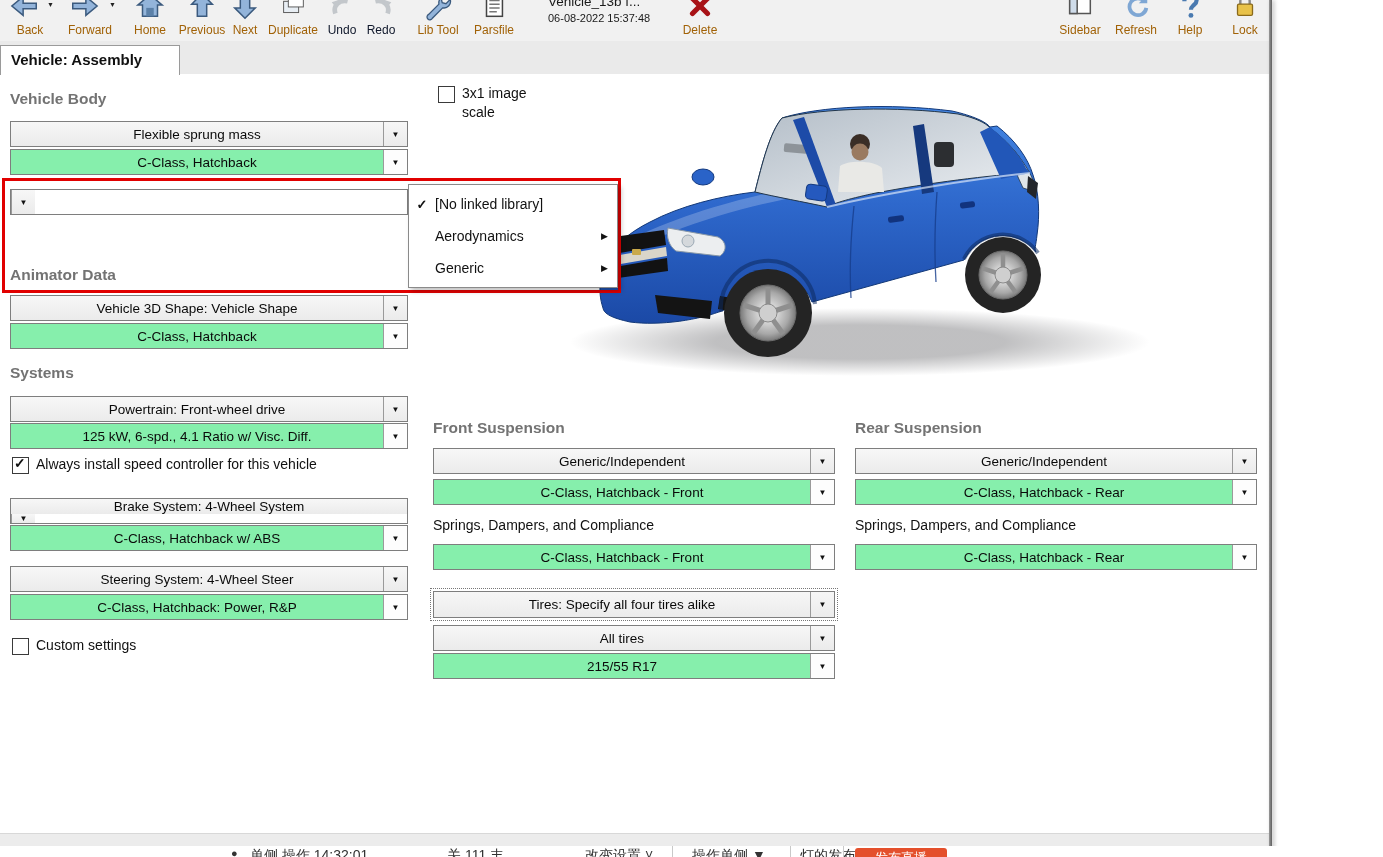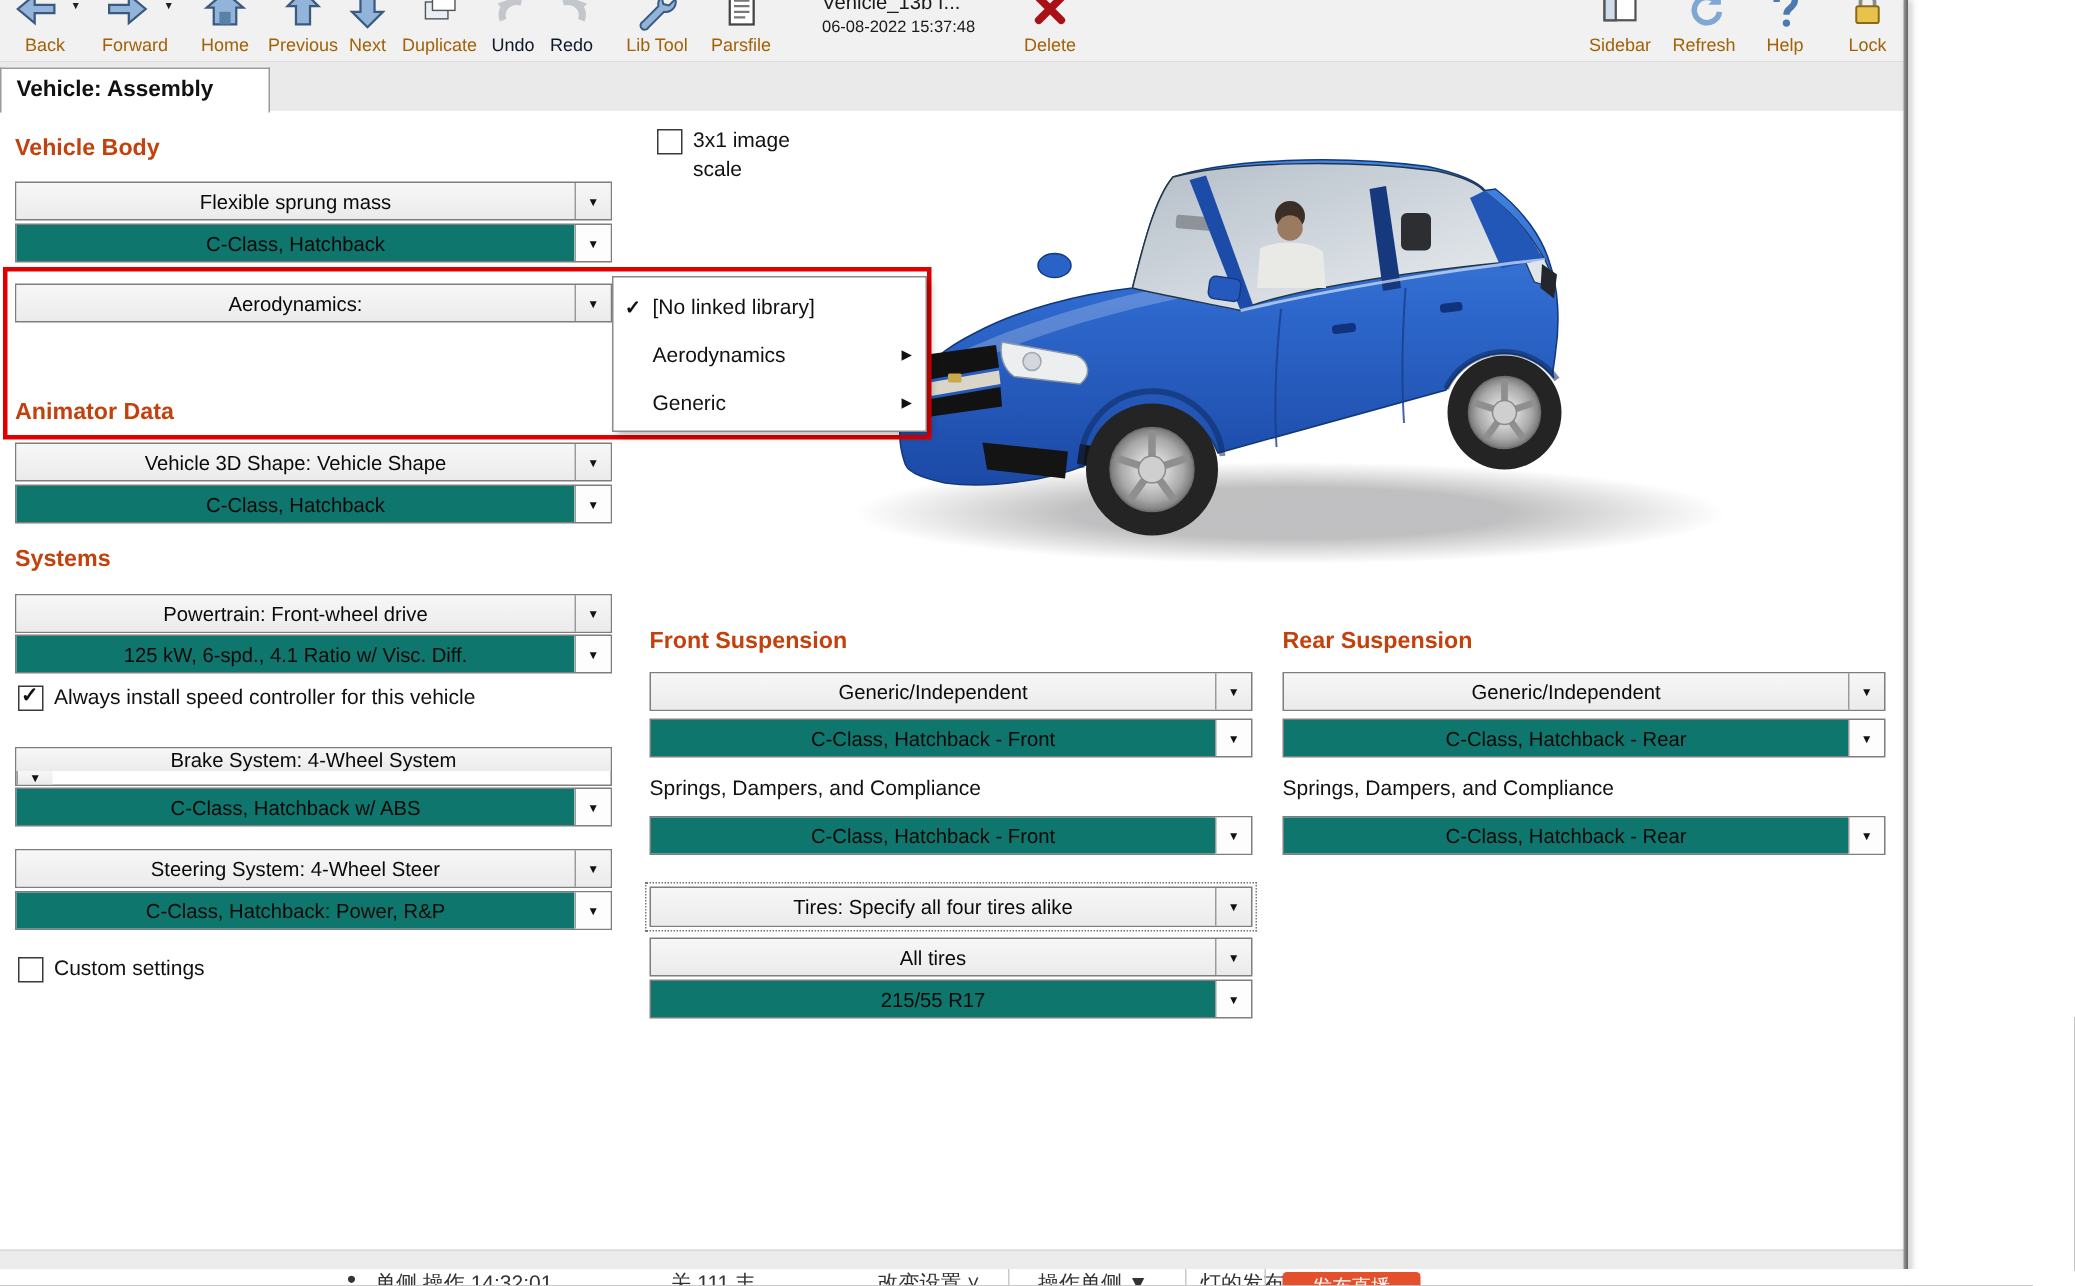--- a/index.html
+++ b/index.html
@@ -17,27 +17,27 @@
   .tbtn .sp{position:absolute;top:1px;right:2px;font-size:7px;color:#222;}
   .tbtn .tlab{position:absolute;bottom:3px;left:0;width:100%;text-align:center;font-size:12px;color:#a16207;white-space:nowrap;}
   .tbtn.disabled .tlab{color:#0f172a;}
   .fileinfo{position:absolute;left:548px;top:0;width:130px;height:40px;z-index:3;}
   .fileinfo .fn{position:absolute;top:-6px;left:0;font-size:13.5px;color:#1a1a1a;white-space:nowrap;}
   .fileinfo .fd{position:absolute;top:12px;left:0;font-size:11px;color:#1a1a1a;white-space:nowrap;}
   .tabstrip{position:absolute;left:0;top:41px;width:1270px;height:33px;background:#eaeaea;z-index:2;}
   .tab{position:absolute;left:0;top:45px;width:168px;height:29px;background:#fff;border:1px solid #9a9a9a;
        border-bottom:none;font-weight:bold;font-size:15px;line-height:28px;padding-left:10px;z-index:3;}
   
-  .h{position:absolute;font-weight:bold;font-size:15.5px;color:#c2410c;z-index:3;white-space:nowrap;}
+  .h{position:absolute;font-weight:bold;font-size:15.5px;color:#737373;z-index:3;white-space:nowrap;}
   .lbl{position:absolute;font-size:14px;color:#111;z-index:3;white-space:nowrap;}
   .dd{position:absolute;height:24px;display:flex;border:1px solid #7e7e7e;z-index:3;}
   .dd .dl{flex:1;display:flex;align-items:center;justify-content:center;font-size:13.5px;color:#0a0a0a;white-space:nowrap;}
   .dd .da{width:23px;display:flex;align-items:center;justify-content:center;border-left:1px solid #9a9a9a;font-size:8px;color:#111;}
   .dd.gray .dl,.dd.gray .da{background:linear-gradient(#f7f7f7,#ebebeb);}
-  .dd.blue .dl{background:#0f766e;}
+  .dd.blue .dl{background:#86efac;}
   .dd.blue .da{background:#fdfdfd;}
   .cbrow{position:absolute;z-index:3;}
   .cb{position:absolute;left:0;top:1px;width:15px;height:15px;border:1.5px solid #3a3a3a;background:#fff;}
   .cb.checked::after{content:"✓";position:absolute;left:1px;top:-3px;font-size:14px;font-weight:bold;color:#111;}
   .cbt{position:absolute;left:24px;top:0;font-size:14px;white-space:nowrap;}
   
   .redrect{position:absolute;left:2px;top:178px;width:613px;height:109px;border:3px solid #e10000;z-index:4;}
   .menu{position:absolute;left:408px;top:184px;width:210px;height:104px;background:#fff;
         border:1px solid #8a8a8a;box-shadow:3px 3px 5px rgba(0,0,0,.25);z-index:5;padding-top:3px;box-sizing:border-box;}
   .mi{height:32px;display:flex;align-items:center;font-size:14px;color:#111;}
@@ -186,21 +186,20 @@
       <span class="da">▼</span>
   </div>
   <div class="dd blue" style="left:10px;top:149px;width:396px;">
     <span class="dl">C-Class, Hatchback</span>
       <span class="da">▼</span>
   </div>
 
   <div class="redrect"></div>
 
   <div class="dd gray" style="left:10px;top:189px;width:396px;">
-    <span class="dl">Aerodynamics:</span>
       <span class="da">▼</span>
   </div>
 
   <div class="menu">
     <div class="mi">
       <span class="mc">✓</span>
       <span>[No linked library]</span>
     </div>
     <div class="mi">
       <span class="mc"></span>

